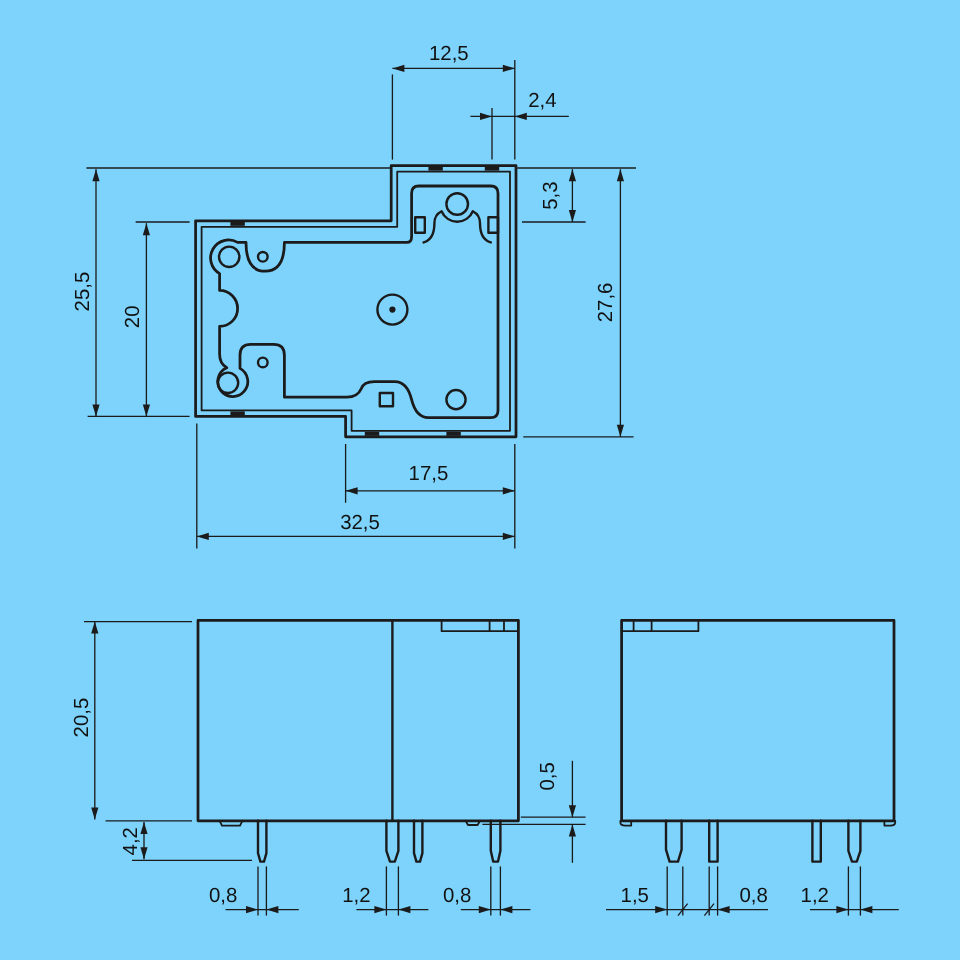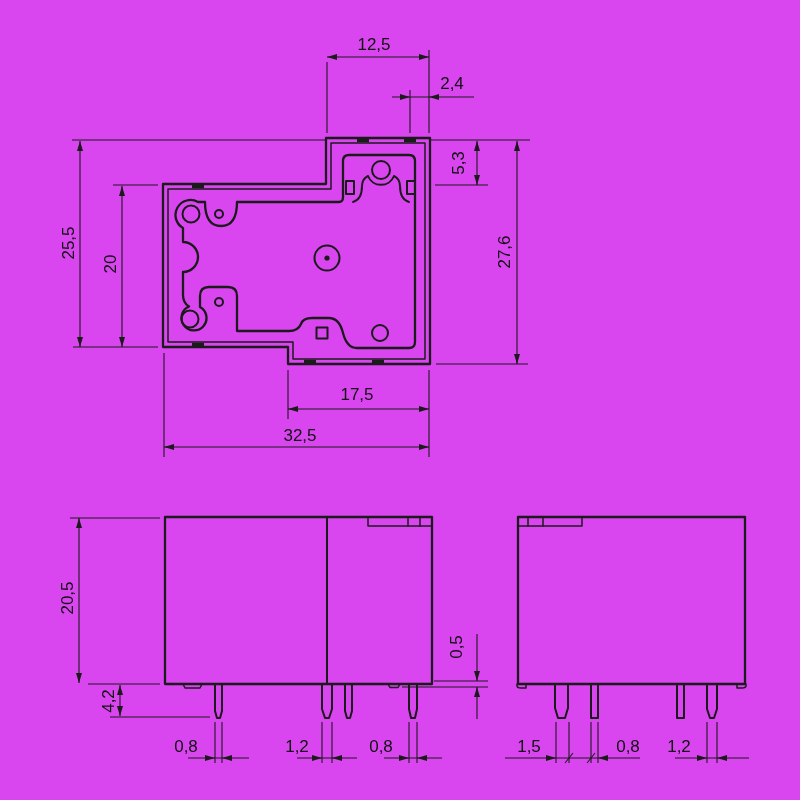--- a/index.html
+++ b/index.html
@@ -1,16 +1,16 @@
 <!DOCTYPE html>
 <html><head>
 <meta charset="utf-8">
 <style>
   html,body{margin:0;padding:0;background:#ffffff;}
-  .canvas{position:relative;width:800px;height:800px;background:#d946ef;overflow:hidden;
+  .canvas{position:relative;width:800px;height:800px;background:#7dd3fc;overflow:hidden;
           font-family:"Liberation Sans", sans-serif;}
   svg{display:block;}
   
   .o2{fill:none;stroke:#1b1b1b;stroke-width:2.3;stroke-linejoin:round;stroke-linecap:round;}
   .o1{fill:none;stroke:#1b1b1b;stroke-width:1.5;stroke-linejoin:round;stroke-linecap:round;}
   .o3{fill:none;stroke:#1b1b1b;stroke-width:2.0;stroke-linejoin:round;stroke-linecap:round;}
   .dash{stroke:#1b1b1b;stroke-width:3.4;stroke-linecap:butt;}
   
   .e{fill:none;stroke:#1b1b1b;stroke-width:1.1;stroke-linecap:butt;}
   .ar{fill:#1b1b1b;stroke:none;}

